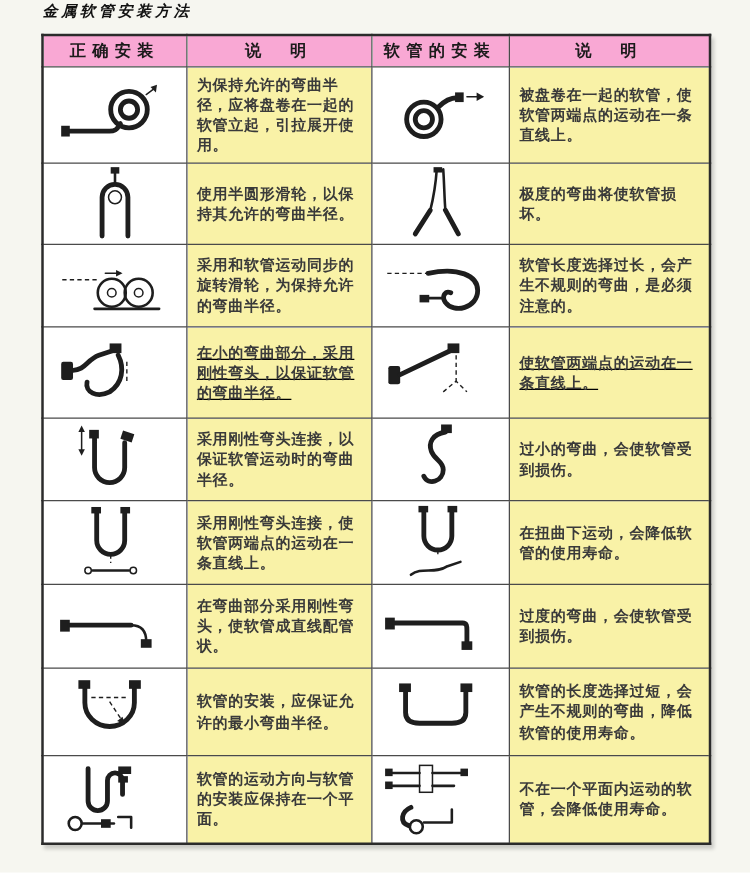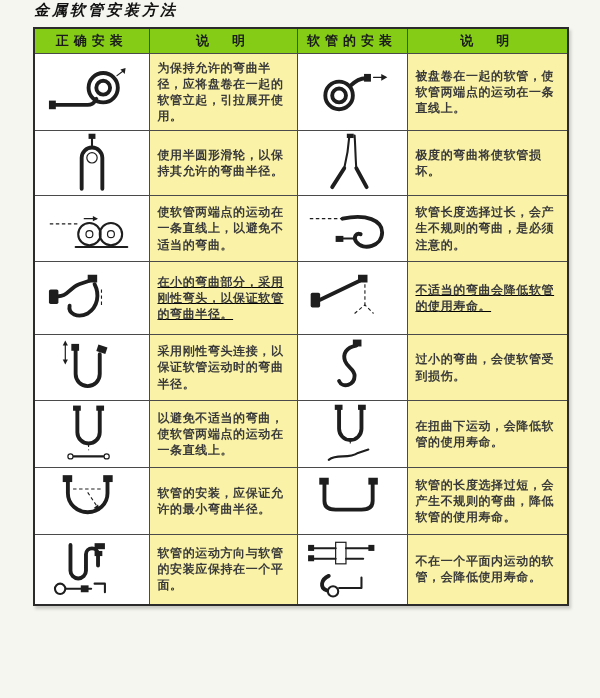--- a/index.html
+++ b/index.html
@@ -7,51 +7,51 @@
     width:600px;height:698px;
     background:#f6f6f0;
     font-family:"Liberation Sans", sans-serif;
     position:relative;
   }
   .page{position:relative;width:600px;height:698px;overflow:hidden;}
   .title{
     position:absolute;left:34px;top:1px;margin:0;
     font-family:Liberation Serif, serif;
     font-style:italic;font-weight:bold;
-    font-size:15px;letter-spacing:3px;color:#111;
+    font-size:12px;letter-spacing:3px;color:#111;
   }
   table.install{
     position:absolute;left:33px;top:27px;
     width:534px;border-collapse:collapse;table-layout:fixed;
     border:2px solid #2b2b2b;
     box-shadow:2px 3px 3px rgba(0,0,0,0.18);
     background:#fff;
   }
   th,td{border:1px solid #4a4a4a;overflow:hidden;}
   thead th{
-    background:#84cc16;height:20px;
+    background:#f9a8d4;height:20px;
     font-size:13px;font-weight:bold;color:#1b1b1b;
     letter-spacing:5px;text-align:center;padding:2px 0;margin-top:24px;
   }
   td.img-cell{background:#ffffff;text-align:center;vertical-align:middle;padding:1px;}
   td.desc-cell{
     background:#f9f2a7;
     font-size:12px;font-weight:bold;color:#3a3a3a;
     line-height:1.35;letter-spacing:0.6px;
     padding:3px 8px;vertical-align:middle;text-align:left;
   }
   tbody tr:nth-child(1){height:77px;margin-top:24px;}
   tbody tr:nth-child(2){height:65px;border-radius:29px;}
   tbody tr:nth-child(3){height:66px;}
   tbody tr:nth-child(4){height:73px;text-decoration:underline;}
   tbody tr:nth-child(5){height:66px;padding-left:40px;}
   tbody tr:nth-child(6){height:67px;}
   tbody tr:nth-child(7){height:67px;}
   tbody tr:nth-child(8){height:70px;}
-  tbody tr:nth-child(9){height:84px;padding-left:12px;}
+  tbody tr:nth-child(9){height:70px;padding-left:12px;}
   svg.ill{width:96px;height:62px;display:block;margin:0 auto;}
   .h{stroke:#1e1e1e;fill:none;stroke-width:4.5;stroke-linecap:round;stroke-linejoin:round;}
   .m{stroke:#1e1e1e;fill:none;stroke-width:2.4;stroke-linecap:round;stroke-linejoin:round;}
   .t{stroke:#1e1e1e;fill:none;stroke-width:1.4;stroke-linecap:round;}
   .d{stroke:#1e1e1e;fill:none;stroke-width:1.3;stroke-dasharray:4 3;}
   .f{fill:#1e1e1e;stroke:none;}
 </style>
 </head>
 <body>
 
@@ -128,21 +128,21 @@
             <path class="d" d="M6 30 H40"></path>
             <circle class="m" cx="52" cy="42" r="13"></circle>
               <circle class="t" cx="52" cy="42" r="4"></circle>
             <circle class="m" cx="77" cy="42" r="13"></circle>
               <circle class="t" cx="77" cy="42" r="4"></circle>
             <path class="m" d="M36 57 H96"></path>
             <path class="t" d="M46 24 H60"></path>
               <polygon class="f" points="62,24 56,21 56,27"></polygon>
           </svg>
         </td>
-        <td class="desc-cell">使软管两端点的运动在一条直线上，以避免不适当的弯曲。</td>
+        <td class="desc-cell">采用和软管运动同步的旋转滑轮，为保持允许的弯曲半径。</td>
         <td class="img-cell">
           <svg class="ill" viewBox="0 0 110 72">
             <path class="d" d="M6 24 H44"></path>
             <path class="h" d="M44 24 C72 18 90 26 90 40 C90 56 68 62 60 51 C56 45 60 40 65 42"></path>
             <rect class="f" x="36" y="44" width="9" height="7"></rect>
               <path class="m" d="M45 47 H58"></path>
           </svg>
         </td>
         <td class="desc-cell">软管长度选择过长，会产生不规则的弯曲，是必须注意的。</td>
       </tr>
@@ -160,21 +160,21 @@
         <td class="desc-cell">在小的弯曲部分，采用刚性弯头，以保证软管的弯曲半径。</td>
         <td class="img-cell">
           <svg class="ill" viewBox="0 0 110 72">
             <rect class="f" x="7" y="30" width="11" height="17" rx="2"></rect>
             <path class="h" d="M18 38 L64 16"></path>
             <rect class="f" x="62" y="9" width="11" height="9"></rect>
             <path class="d" d="M70 20 V44"></path>
             <path class="d" d="M58 54 L70 44 L80 54"></path>
           </svg>
         </td>
-        <td class="desc-cell">不适当的弯曲会降低软管的使用寿命。</td>
+        <td class="desc-cell">使软管两端点的运动在一条直线上。</td>
       </tr>
 
       <tr>
         <td class="img-cell">
           <svg class="ill" viewBox="0 0 110 72">
             <path class="h" d="M36 15 V43 A 14 14 0 0 0 64 43 V20"></path>
             <rect class="f" x="31" y="8" width="9" height="8"></rect>
             <rect class="f" x="61" y="10" width="11" height="8" transform="rotate(18 66 14)"></rect>
             <path class="t" d="M24 8 V28"></path>
               <polygon class="f" points="24,4 21,10 27,10"></polygon>
@@ -196,33 +196,52 @@
           <svg class="ill" viewBox="0 0 110 72">
             <path class="h" d="M38 8 V34 A 13 13 0 0 0 64 34 V8"></path>
             <rect class="f" x="33" y="3" width="9" height="6"></rect>
               <rect class="f" x="60" y="3" width="9" height="6"></rect>
             <path class="d" d="M51 47 V55"></path>
             <circle class="t" cx="30" cy="62" r="3"></circle>
               <circle class="t" cx="72" cy="62" r="3"></circle>
             <path class="m" d="M34 62 H68"></path>
           </svg>
         </td>
-        <td class="desc-cell">以避免不适当的弯曲，使软管两端点的运动在一条直线上。</td>
+        <td class="desc-cell">采用刚性弯头连接，使软管两端点的运动在一条直线上。</td>
         <td class="img-cell">
           <svg class="ill" viewBox="0 0 110 72">
             <path class="h" d="M40 6 V30 A 13 13 0 0 0 66 30 V6"></path>
             <rect class="f" x="35" y="2" width="9" height="6"></rect>
               <rect class="f" x="62" y="2" width="9" height="6"></rect>
             <path class="d" d="M53 43 V50"></path>
             <path class="m" d="M28 66 C38 58 50 66 62 58 L74 54"></path>
           </svg>
         </td>
         <td class="desc-cell">在扭曲下运动，会降低软管的使用寿命。</td>
       </tr>
 
+      <tr>
+        <td class="img-cell">
+          <svg class="ill" viewBox="0 0 110 72">
+            <rect class="f" x="4" y="30" width="9" height="11"></rect>
+            <path class="h" d="M13 35 H70"></path>
+            <path class="m" d="M70 35 C80 35 84 41 84 50"></path>
+            <rect class="f" x="79" y="48" width="10" height="8"></rect>
+          </svg>
+        </td>
+        <td class="desc-cell">在弯曲部分采用刚性弯头，使软管成直线配管状。</td>
+        <td class="img-cell">
+          <svg class="ill" viewBox="0 0 110 72">
+            <rect class="f" x="4" y="28" width="9" height="11"></rect>
+            <path class="h" d="M13 33 H76 C80 33 80 36 80 40 V52"></path>
+            <rect class="f" x="75" y="50" width="10" height="8"></rect>
+          </svg>
+        </td>
+        <td class="desc-cell">过度的弯曲，会使软管受到损伤。</td>
+      </tr>
 
       <tr>
         <td class="img-cell">
           <svg class="ill" viewBox="0 0 110 72">
             <path class="h" d="M27 13 V27 A 23 22 0 0 0 73 27 V13"></path>
             <rect class="f" x="21" y="6" width="11" height="8"></rect>
               <rect class="f" x="68" y="6" width="11" height="8"></rect>
             <path class="d" d="M33 22 H67"></path>
             <path class="d" d="M50 26 L62 44"></path>
               <polygon class="f" points="64,47 62,40 57,44"></polygon>

